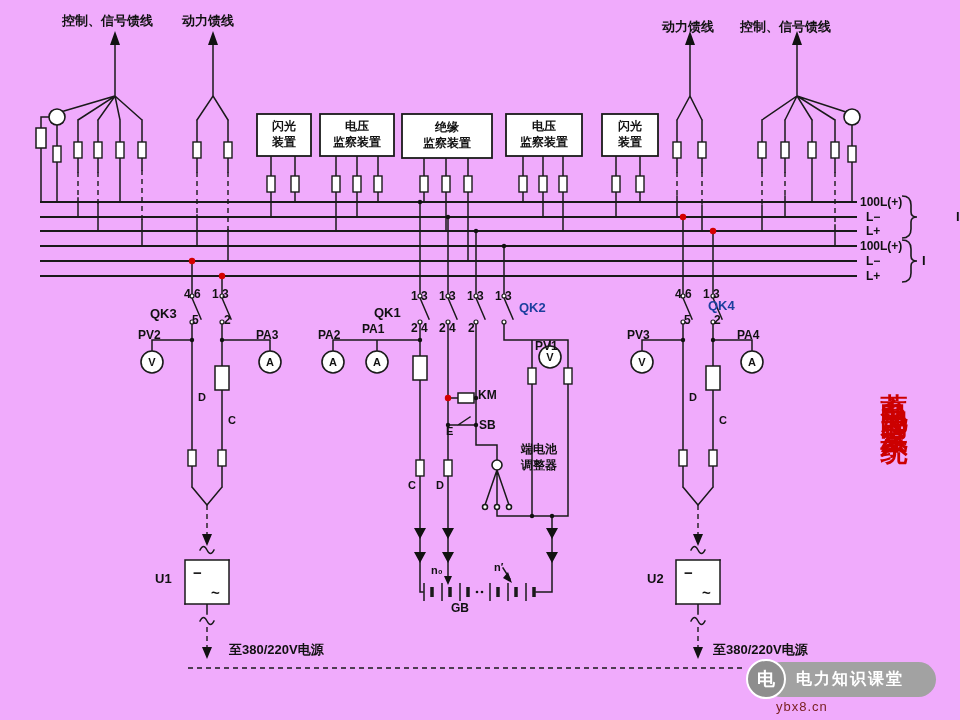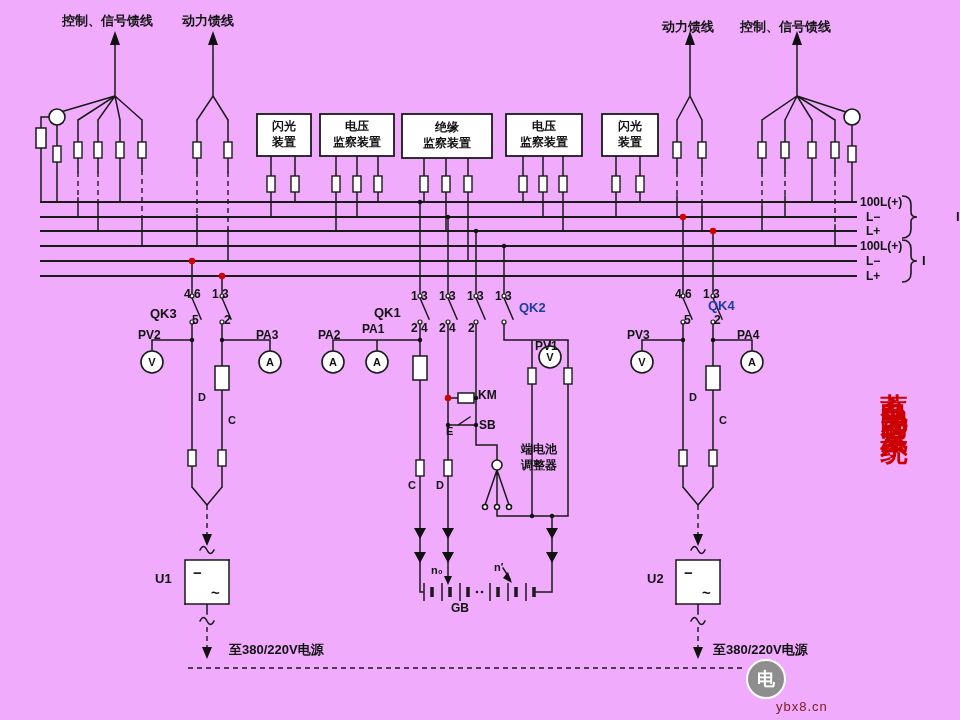--- a/index.html
+++ b/index.html
@@ -279,18 +279,21 @@
 <span class="sym" style="left:193px;top:565px">−</span>
 <span class="sym" style="left:211px;top:585px">~</span>
 <span class="sym" style="left:684px;top:565px">−</span>
 <span class="sym" style="left:702px;top:585px">~</span>
 
 <span class="lbl f13" style="left:229px;top:643px">至380/220V电源</span>
 <span class="lbl f13" style="left:713px;top:643px">至380/220V电源</span>
 
 <div class="vtitle">蓄电池的直流系统</div>
 
+<div class="wm-pill">
+      <span>电力知识课堂</span>
+    </div>
 <div class="wm-logo">
       <span>电</span>
     </div>
 <div class="wm-url">ybx8.cn</div>
 
 </div>
 
 </body></html>

